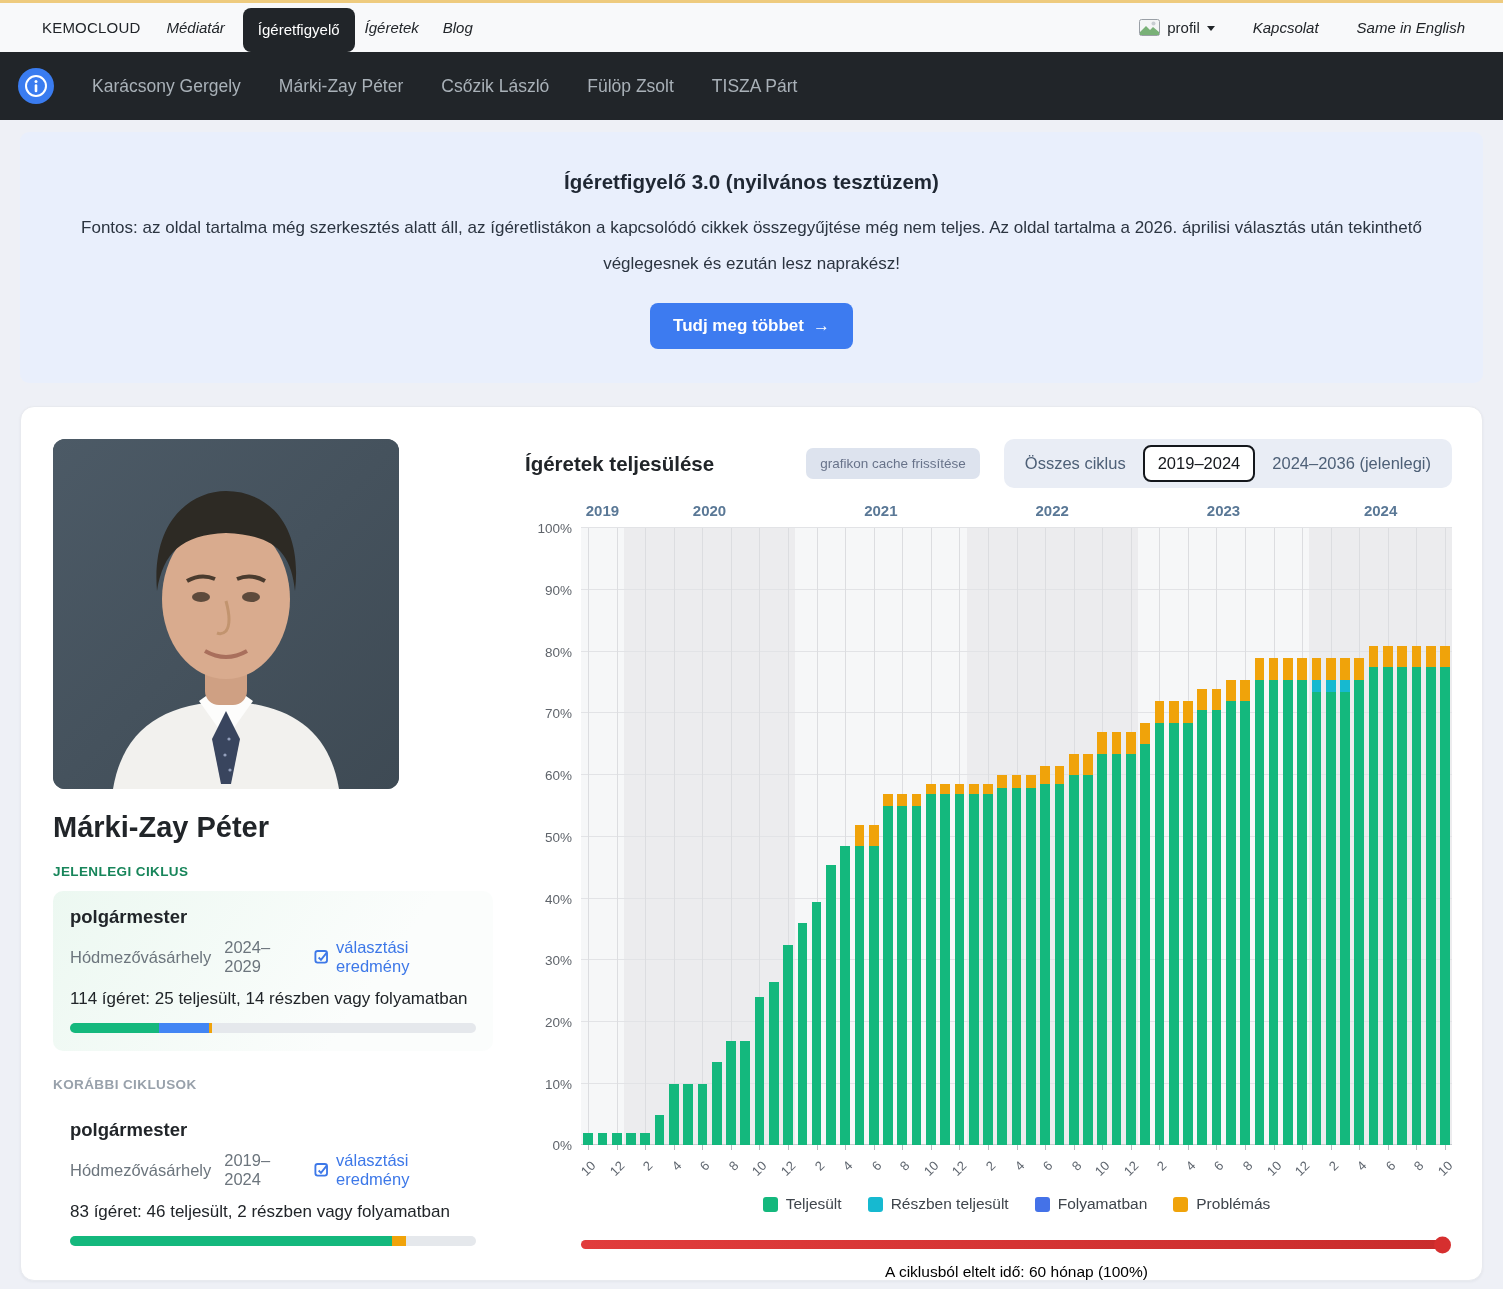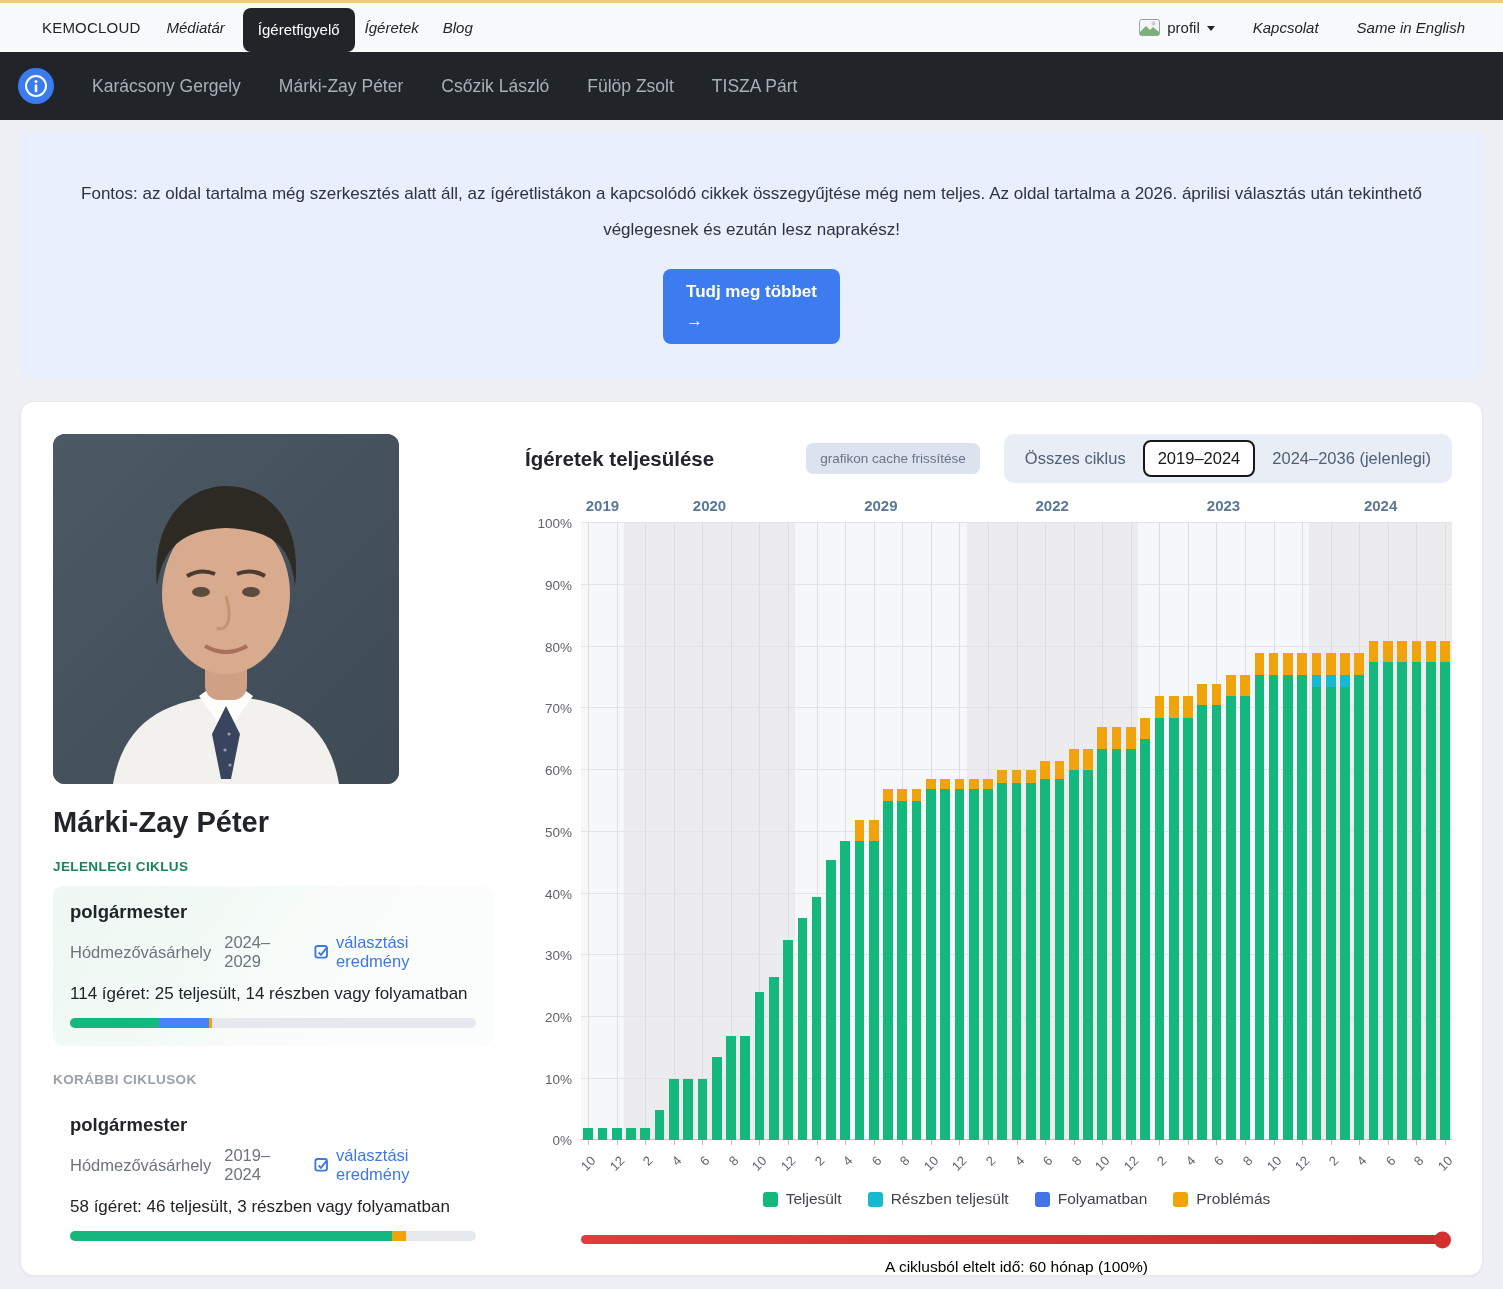--- a/index.html
+++ b/index.html
@@ -29,21 +29,21 @@
     display:flex; align-items:center; justify-content:center; cursor:pointer; flex:0 0 auto; }
   .navbar2 a { color:#a9b1b8; font-size:17.5px; text-decoration:none; cursor:pointer; }
 
   
   .hero { margin:12px 20px 23px; background:#e9effc; border-radius:9px;
     padding:28px 40px 34px; text-align:center; }
   .hero h1 { font-size:20.5px; color:#1f2733; margin-top:10px; }
   .hero p { font-size:17px; color:#2b3440; line-height:2.1; max-width:1400px; margin:16px auto 6px; }
   .cta { display:inline-flex; align-items:flex-start; gap:9px; background:#3d7bf0; color:#fff;
     border:none; border-radius:8px; font-size:17px; font-weight:700;
-    padding:13px 23px; margin-top:16px; cursor:pointer; font-family:inherit;flex-direction:column; }
+    padding:13px 23px; margin-top:16px; cursor:pointer; font-family:inherit; }
 
   
   .card { margin:0 20px; background:#fff; border:1px solid #e8eaef; border-radius:14px;
     box-shadow:0 1px 3px rgba(20,30,60,.05); padding:32px 30px 30px 32px;
     display:flex; gap:32px; height:875px; }
 
   
   .leftcol { width:440px; flex:0 0 auto; }
   .photo { width:346px; height:350px; border-radius:12px; overflow:hidden; }
   .name { font-size:29px; font-weight:700; color:#212529; margin:22px 0 20px; }
@@ -141,20 +141,21 @@
     </svg>
   </span>
   <a>Karácsony Gergely</a>
   <a>Márki-Zay Péter</a>
   <a>Csőzik László</a>
   <a>Fülöp Zsolt</a>
   <a>TISZA Párt</a>
 </div>
 
 <div class="hero">
+  <h1>Ígéretfigyelő 3.0 (nyilvános tesztüzem)</h1>
   <p>Fontos: az oldal tartalma még szerkesztés alatt áll, az ígéretlistákon a kapcsolódó cikkek összegyűjtése még nem teljes. Az oldal tartalma a 2026. áprilisi választás után tekinthető véglegesnek és ezután lesz naprakész!</p>
   <button class="cta">
     <span>Tudj meg többet</span>
     <span>→</span>
   </button>
 </div>
 
 <div class="card">
 
   <div class="leftcol">
@@ -218,21 +219,21 @@
         <span>Hódmezővásárhely</span>
         <span>2019–2024</span>
         <span class="vlink">
           <svg width="17" height="17" viewBox="0 0 17 17">
             <rect x="1.5" y="1.5" width="12.5" height="12.5" rx="2.5" fill="none" stroke="#3d78e8" stroke-width="2"></rect>
             <polyline points="5,8.5 7.5,11 13.5,3.5" fill="none" stroke="#3d78e8" stroke-width="2"></polyline>
           </svg>
           <span>választási eredmény</span>
         </span>
       </div>
-      <div class="summary">58 ígéret: 46 teljesült, 3 részben vagy folyamatban</div>
+      <div class="summary">83 ígéret: 46 teljesült, 2 részben vagy folyamatban</div>
       <div class="ptrack">
         <div class="seg g" style="width: 79.3%;"></div>
         <div class="seg b" style="width: 0%;"></div>
         <div class="seg o" style="width: 3.4%;"></div>
       </div>
     </div>
   </div>
 
   <div class="rightcol">
     <div class="chead">
@@ -241,21 +242,21 @@
       <span class="ranges">
         <span class="opt">Összes ciklus</span>
         <span class="opt active">2019–2024</span>
         <span class="opt">2024–2036 (jelenlegi)</span>
       </span>
     </div>
 
     <div class="yearrow">
         <span class="year-lab" style="left: 2.45902%;">2019</span>
         <span class="year-lab" style="left: 14.7541%;">2020</span>
-        <span class="year-lab" style="left: 34.4262%;">2029</span>
+        <span class="year-lab" style="left: 34.4262%;">2021</span>
         <span class="year-lab" style="left: 54.0984%;">2022</span>
         <span class="year-lab" style="left: 73.7705%;">2023</span>
         <span class="year-lab" style="left: 91.8033%;">2024</span>
       </div>
 
     <div class="plot">
       <div class="bands">
           <div class="band" style="left: 0%; width: 4.91803%;"></div>
           <div class="band dark" style="left: 4.91803%; width: 19.6721%;"></div>
           <div class="band" style="left: 24.5902%; width: 19.6721%;"></div>

